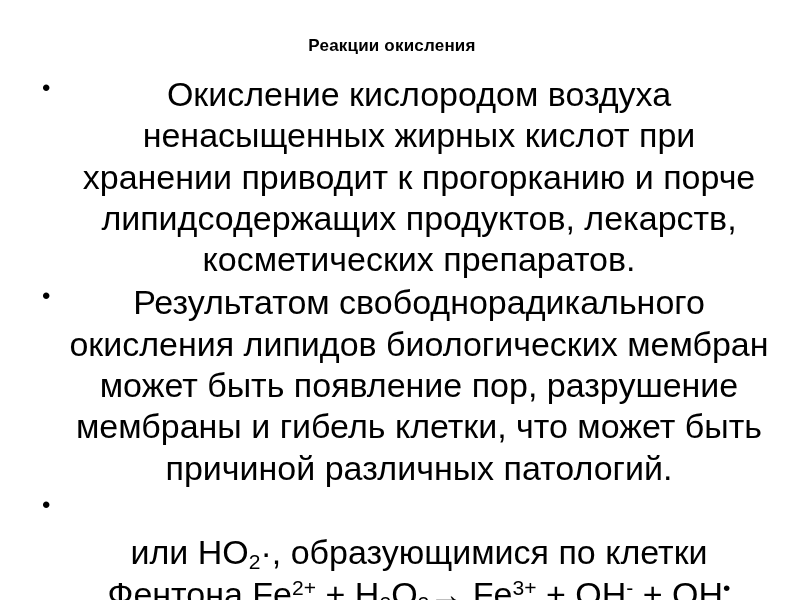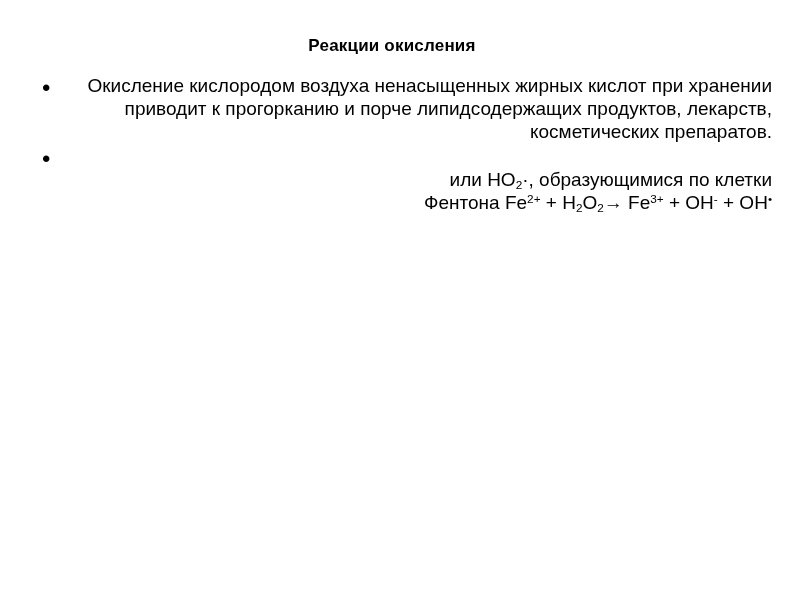--- a/index.html
+++ b/index.html
@@ -27,25 +27,25 @@
     margin: 36px 16px 0 0;
     letter-spacing: 0.2px;
   }
   .bullet-list {
     list-style: none;
     margin: 18px 0 0 0;
     padding: 0 28px 0 40px;
   }
   .bullet-item {
     position: relative;
-    font-size: 19px;
+    font-size: 34px;
     line-height: 1.215;
     margin-bottom: 2px;
     padding-left: 26px;
-    text-align: right;
+    text-align: center;
   }
   .bullet-item::before {
     content: "\2022";
     position: absolute;
     left: 2px;
     top: -1px;
     font-size: 24px;
     line-height: 1.215;
   }
   sub {
@@ -65,20 +65,23 @@
 <div class="slide">
 
   <h1 class="slide-title">Реакции окисления</h1>
 
   <ul class="bullet-list">
 
     <li class="bullet-item">
       <span>Окисление кислородом воздуха ненасыщенных жирных кислот  при хранении приводит к прогорканию и порче липидсодержащих продуктов, лекарств, косметических препаратов.</span>
     </li>
 
+    <li class="bullet-item">
+      <span>Результатом свободнорадикального окисления липидов биологических мембран может быть появление пор, разрушение мембраны и гибель клетки, что может быть причиной  различных патологий.</span>
+    </li>
 
     <li class="bullet-item">
       <br>
       <span>или НО</span><sub>2</sub><span>·, образующимися по клетки</span><br>
       <span>
         <span>Фентона  Fe</span><sup>2+</sup><span> + H</span><sub>2</sub><span>O</span><sub>2</sub><span>→ Fe</span><sup>3+</sup><span> + OH</span><sup>-</sup><span> + OH</span><sup>•</sup>
       </span>
     </li>
 
   </ul>

